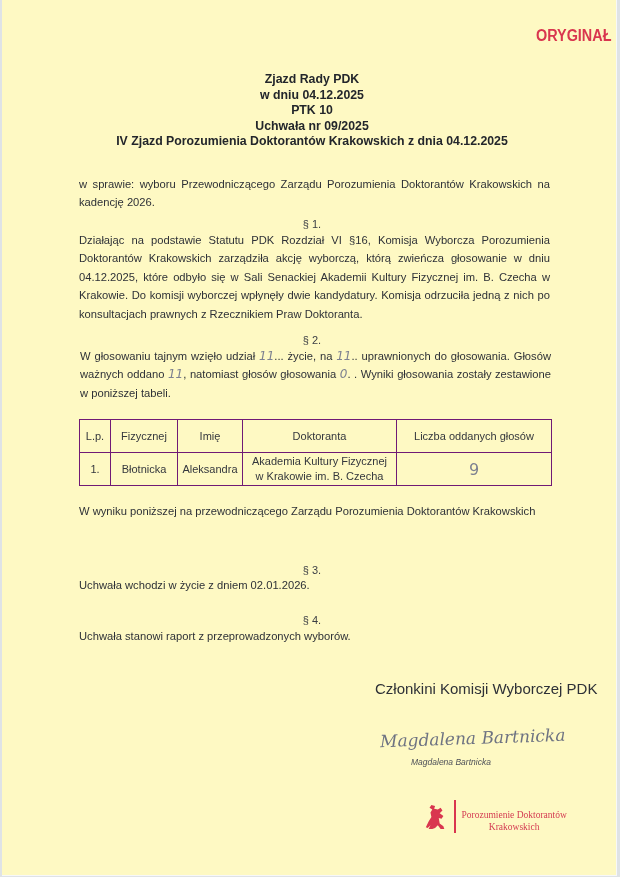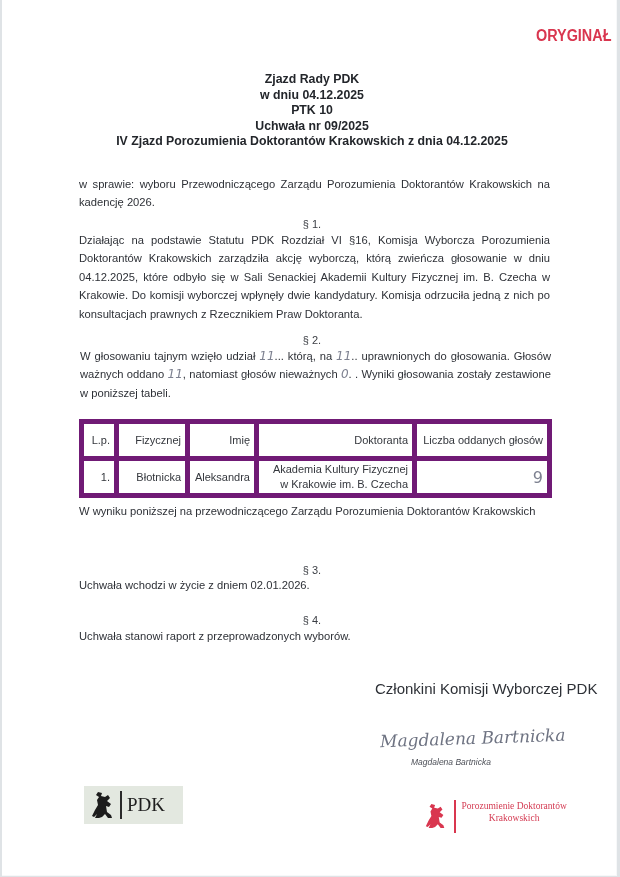--- a/index.html
+++ b/index.html
@@ -1,34 +1,34 @@
 <!DOCTYPE html>
 <html><head>
 <meta charset="utf-8">
 <style>
   html, body { margin:0; padding:0; }
   body { width:620px; height:877px; background:#dfe3e6; font-family:"Liberation Sans", sans-serif; color:#2a2d33; position:relative; overflow:hidden; }
-  .page { position:absolute; left:2px; top:0; width:614px; height:875px; background:#ffffff; border-right:1px solid #f7f8f9; border-bottom:1px solid #f7f8f9; }
+  .page { position:absolute; left:2px; top:0; width:614px; height:875px; background:#fef9c3; border-right:1px solid #f7f8f9; border-bottom:1px solid #f7f8f9; }
   .stamp { position:absolute; left:534px; top:27px; font-family:"Liberation Sans", sans-serif; font-weight:bold; color:#d9364f; font-size:16px; letter-spacing:0px; transform:scaleX(0.9); transform-origin:left; }
   .header { position:absolute; left:0; width:620px; top:72px; text-align:center; font-weight:bold; font-size:12.3px; line-height:15.5px; color:#23262b; }
   .p { position:absolute; left:77px; width:471px; font-size:11.2px; line-height:18.4px; text-align:justify; color:#2e3137; }
   .sec { position:absolute; left:0; width:620px; text-align:center; font-size:11px; color:#3b3e44; }
   .hw { font-family:"DejaVu Sans", sans-serif; font-style:italic; color:#7d8190; font-size:12px;margin-top:20px; }
   table { position:absolute; left:77px; top:419px; width:473px; border-collapse:collapse; font-size:11px; color:#34373d; }
-  td, th { border:5px solid #701a75; text-align:right; font-weight:normal; padding:0 4px; }
+  td, th { border:1px solid #701a75; text-align:center; font-weight:normal; padding:0 4px; }
   th { height:32px; }
   td { height:32px; line-height:15px; }
   .strike { text-decoration:line-through; }
   .sign-title { position:absolute; left:373px; top:680px; font-size:15px; color:#2e3137; }
   .signature { position:absolute; left:378px; top:728px; font-family:"DejaVu Serif", serif; font-style:italic; font-size:17px; color:#6e7382; transform:rotate(-2deg); }
   .signer { position:absolute; left:409px; top:757px; font-size:8.5px; font-style:italic; color:#4d5058; }
   .logo-left { position:absolute; left:82px; top:786px; width:99px; height:38px; background:#e3e8e0; display:flex; align-items:center; }
   .logo-left .bar { width:2px; height:28px; background:#2a2a2a; margin:0 5px 0 4px; }
   .logo-left .txt { font-family:"Liberation Serif", serif; font-size:19px; color:#1f1f1f; }
-  .logo-right { position:absolute; left:422px; top:800px; display:flex; align-items:flex-start; }
+  .logo-right { position:absolute; left:422px; top:800px; display:flex; align-items:flex-end; }
   .logo-right .bar { width:1.5px; height:33px; background:#d9364f; margin:0 6px 0 6px; }
   .logo-right .txt { font-family:"Liberation Serif", serif; font-size:9.5px; color:#d43a52; line-height:12px; text-align:center; }
 </style>
 </head>
 <body>
 
 <div class="page">
 
   <div class="stamp">ORYGINAŁ</div>
 
@@ -40,21 +40,21 @@
     <div>IV Zjazd Porozumienia Doktorantów Krakowskich z dnia 04.12.2025</div>
   </div>
 
   <div class="p" style="top:175px;">w sprawie: wyboru Przewodniczącego Zarządu Porozumienia Doktorantów Krakowskich na kadencję 2026.</div>
 
   <div class="sec" style="top:218px;">§ 1.</div>
   <div class="p" style="top:231px;">Działając na podstawie Statutu PDK Rozdział VI §16, Komisja Wyborcza Porozumienia Doktorantów Krakowskich zarządziła akcję wyborczą, którą zwieńcza głosowanie w dniu 04.12.2025, które odbyło się w Sali Senackiej Akademii Kultury Fizycznej im. B. Czecha w Krakowie. Do komisji wyborczej wpłynęły dwie kandydatury. Komisja odrzuciła jedną z nich po konsultacjach prawnych z Rzecznikiem Praw Doktoranta.</div>
 
   <div class="sec" style="top:334px;">§ 2.</div>
   <div class="p" style="top:347px; left:78px;">
-    <span>W głosowaniu tajnym wzięło udział </span><span class="hw">11</span><span>... którą, na </span><span class="hw">11</span><span>.. uprawnionych do głosowania. Głosów ważnych oddano </span><span class="hw">11</span><span>, natomiast głosów nieważnych </span><span class="hw">0</span><span>. . Wyniki głosowania zostały zestawione w poniższej tabeli.</span>
+    <span>W głosowaniu tajnym wzięło udział </span><span class="hw">11</span><span>... życie, na </span><span class="hw">11</span><span>.. uprawnionych do głosowania. Głosów ważnych oddano </span><span class="hw">11</span><span>, natomiast głosów głosowania </span><span class="hw">0</span><span>. . Wyniki głosowania zostały zestawione w poniższej tabeli.</span>
   </div>
 
   <table>
     <tbody>
         <tr>
       <th style="width:22px">L.p.</th>
       <th style="width:58px">Fizycznej</th>
       <th style="width:56px">Imię</th>
       <th style="width:145px">Doktoranta</th>
       <th>Liczba oddanych głosów</th>
@@ -76,27 +76,20 @@
   <div class="sec" style="top:564px;">§ 3.</div>
   <div class="p" style="top:576px;">Uchwała wchodzi w życie z dniem 02.01.2026.</div>
 
   <div class="sec" style="top:614px;">§ 4.</div>
   <div class="p" style="top:627px;">Uchwała stanowi raport z przeprowadzonych wyborów.</div>
 
   <div class="sign-title">Członkini Komisji Wyborczej PDK</div>
   <div class="signature">Magdalena Bartnicka</div>
   <div class="signer">Magdalena Bartnicka</div>
 
-  <div class="logo-left">
-    <svg width="26" height="30" viewBox="0 0 26 30" style="margin-left:6px">
-      <path d="M8 2 L12 3 L11 6 L15 7 L18 5 L20 8 L17 11 L21 14 L19 17 L16 16 L17 22 L21 25 L22 28 L18 28 L15 24 L12 27 L9 28 L5 28 L7 24 L4 27 L2 26 L5 20 L8 15 L7 10 L9 7 L6 5 Z" fill="#1c1c1c"></path>
-    </svg>
-    <div class="bar"></div>
-    <span class="txt">PDK</span>
-  </div>
 
   <div class="logo-right">
     <svg width="24" height="32" viewBox="0 0 26 30">
       <path d="M8 2 L12 3 L11 6 L15 7 L18 5 L20 8 L17 11 L21 14 L19 17 L16 16 L17 22 L21 25 L22 28 L18 28 L15 24 L12 27 L9 28 L5 28 L7 24 L4 27 L2 26 L5 20 L8 15 L7 10 L9 7 L6 5 Z" fill="#d9364f"></path>
     </svg>
     <div class="bar"></div>
     <div class="txt">
       <div>Porozumienie Doktorantów</div>
       <div>Krakowskich</div>
     </div>

